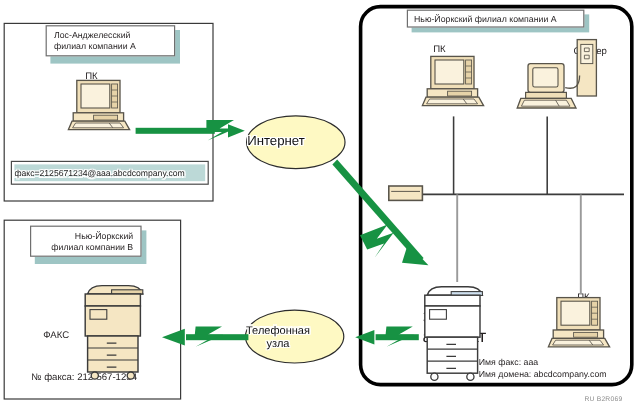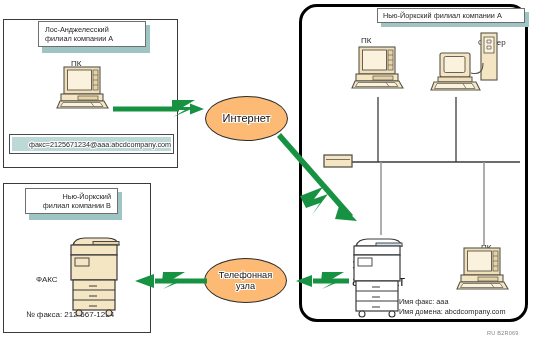--- a/index.html
+++ b/index.html
@@ -28,36 +28,36 @@
     padding:3px 6px;line-height:1.25;white-space:pre-line;
   }
 
   
   .addrbar{
     position:absolute;border:1.5px solid #4a4a4a;background:#ffffff;box-sizing:border-box;
     padding:2px;
   }
   .addrbar .inner{
     background:#bcd9d7;width:100%;height:100%;box-sizing:border-box;
-    display:flex;align-items:center;justify-content:flex-end;
+    display:flex;align-items:center;justify-content:flex-start;
   }
   .addrbar .inner span{
     color:#1b1b1b;white-space:nowrap;
     text-shadow:
       -1px -1px 0 #ffffff, 1px -1px 0 #ffffff,
       -1px  1px 0 #ffffff, 1px  1px 0 #ffffff,
        0   -1px 0 #ffffff, 0    1px 0 #ffffff,
       -1px  0   0 #ffffff, 1px  0   0 #ffffff;
   }
 
   
   .ellipse{
     position:absolute;border-radius:50%;
-    background:#fdba74;border:1.5px solid #2c2c2c;
-    display:flex;align-items:center;justify-content:center;text-align:center;
+    background:#fef9c3;border:1.5px solid #2c2c2c;
+    display:flex;align-items:center;text-align:center;
     box-sizing:border-box;
   }
   .ellipse span{
     white-space:pre-line;line-height:1.1;color:#111111;
     text-shadow:
       -1px -1px 0 #ffffff, 1px -1px 0 #ffffff,
       -1px  1px 0 #ffffff, 1px  1px 0 #ffffff,
        0   -1px 0 #ffffff, 0    1px 0 #ffffff,
       -1px  0   0 #ffffff, 1px  0   0 #ffffff;
   }
@@ -94,21 +94,21 @@
   <div class="face" style="font-size:7.3px;text-align:right;">Нью-Йоркский
 филиал компании B</div>
 </div>
 
 <div class="txt" style="left:36px;top:275px;font-size:8px;">ФАКС</div>
 
 <div class="txt" style="left:26px;top:310px;font-size:8px;">№ факса: 212-567-1234</div>
 
 <div class="panel-round" style="left:299px;top:4px;width:229px;height:318px;"></div>
 
-<div class="capbox" style="left:339px;top:8px;width:148px;height:15px;margin-left:38px;">
+<div class="capbox" style="left:339px;top:8px;width:148px;height:15px;">
   <div class="shadow"></div>
   <div class="face" style="font-size:7.3px;padding:2px 5px;">Нью-Йоркский филиал компании А</div>
 </div>
 
 <div class="txt" style="left:361px;top:36px;font-size:8px;">ПК</div>
 
 <div class="txt" style="left:434px;top:38px;font-size:8px;margin-left:44px;">Сервер</div>
 
 <div class="txt" style="left:481px;top:243px;font-size:8px;">ПК</div>
 

